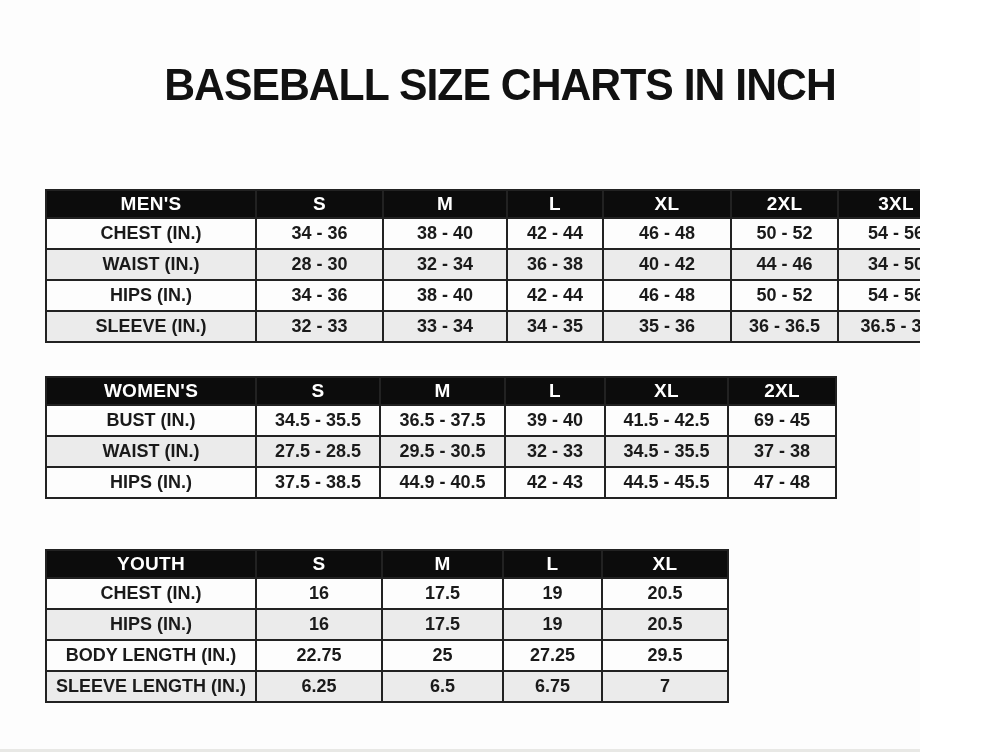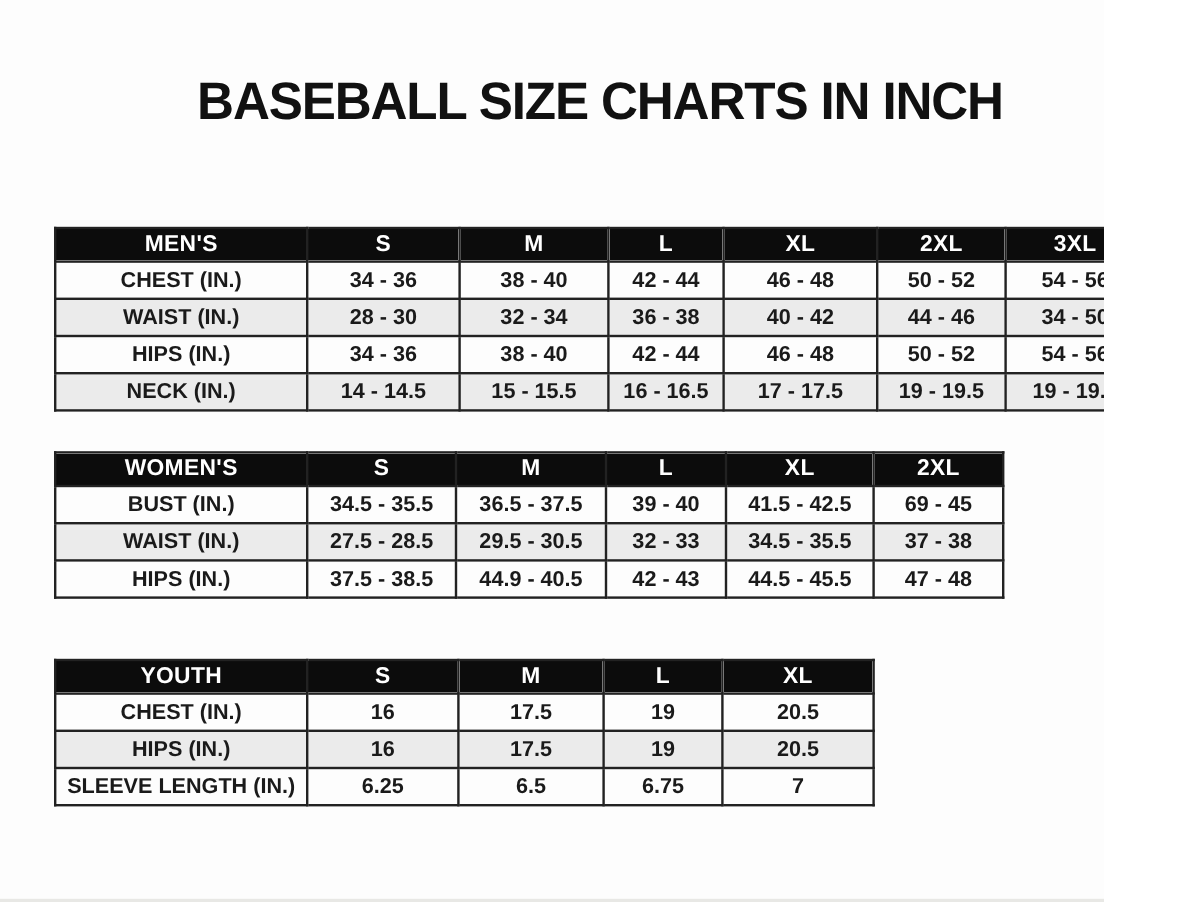--- a/index.html
+++ b/index.html
@@ -117,27 +117,27 @@
       <tr>
         <th>HIPS (IN.)</th>
         <td>34 - 36</td>
         <td>38 - 40</td>
         <td>42 - 44</td>
         <td>46 - 48</td>
         <td>50 - 52</td>
         <td>54 - 56</td>
       </tr>
       <tr>
-        <th>NECK (IN.)</th>
-        <td>14 - 14.5</td>
-        <td>15 - 15.5</td>
-        <td>16 - 16.5</td>
-        <td>17 - 17.5</td>
-        <td>19 - 19.5</td>
-        <td>19 - 19.5</td>
+        <th>SLEEVE (IN.)</th>
+        <td>32 - 33</td>
+        <td>33 - 34</td>
+        <td>34 - 35</td>
+        <td>35 - 36</td>
+        <td>36 - 36.5</td>
+        <td>36.5 - 37</td>
       </tr>
     </tbody>
   </table>
 
   <table class="size-table" id="womens-table">
     <colgroup>
       <col style="width:210px">
         <col style="width:124px">
         <col style="width:125px">
       <col style="width:100px">
@@ -208,20 +208,27 @@
         <td>20.5</td>
       </tr>
       <tr>
         <th>HIPS (IN.)</th>
         <td>16</td>
         <td>17.5</td>
         <td>19</td>
         <td>20.5</td>
       </tr>
       <tr>
+        <th>BODY LENGTH (IN.)</th>
+        <td>22.75</td>
+        <td>25</td>
+        <td>27.25</td>
+        <td>29.5</td>
+      </tr>
+      <tr>
         <th>SLEEVE LENGTH (IN.)</th>
         <td>6.25</td>
         <td>6.5</td>
         <td>6.75</td>
         <td>7</td>
       </tr>
     </tbody>
   </table>
 
   <div class="scan-edge"></div>

